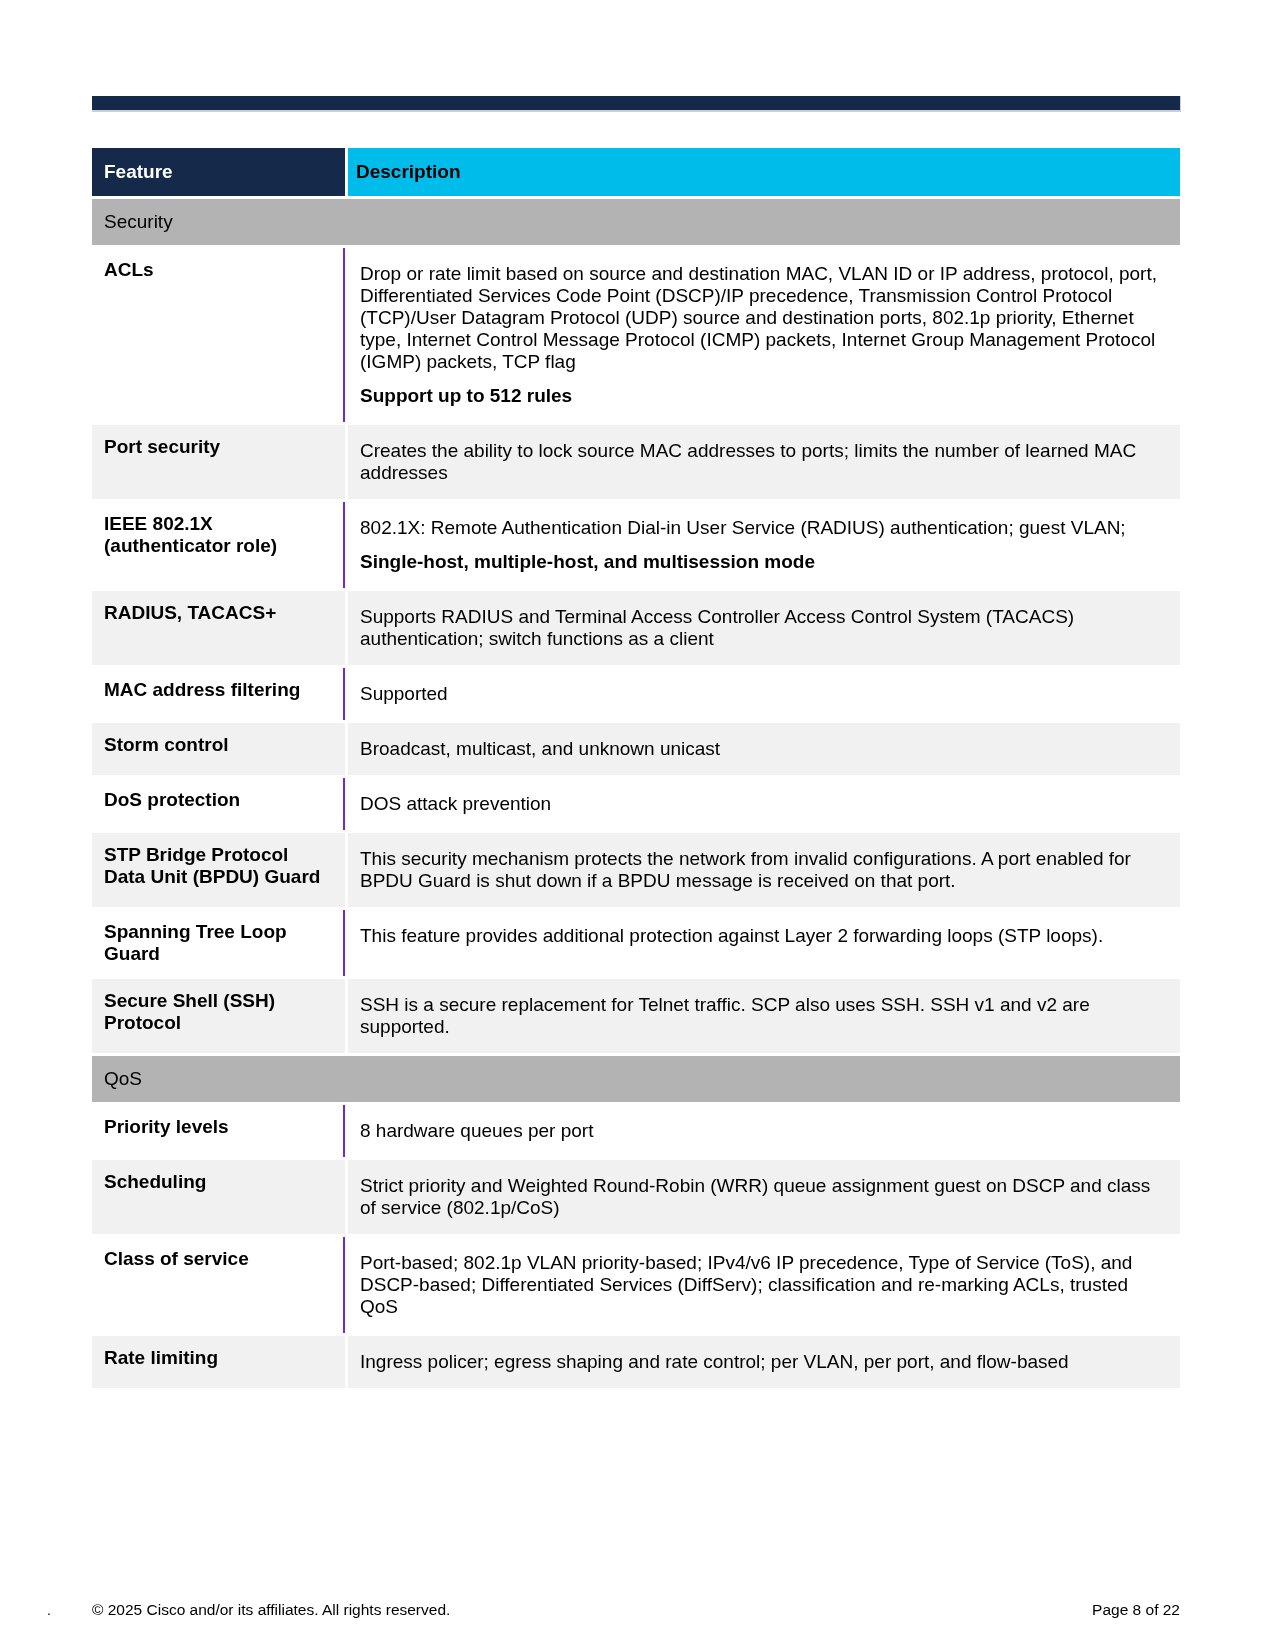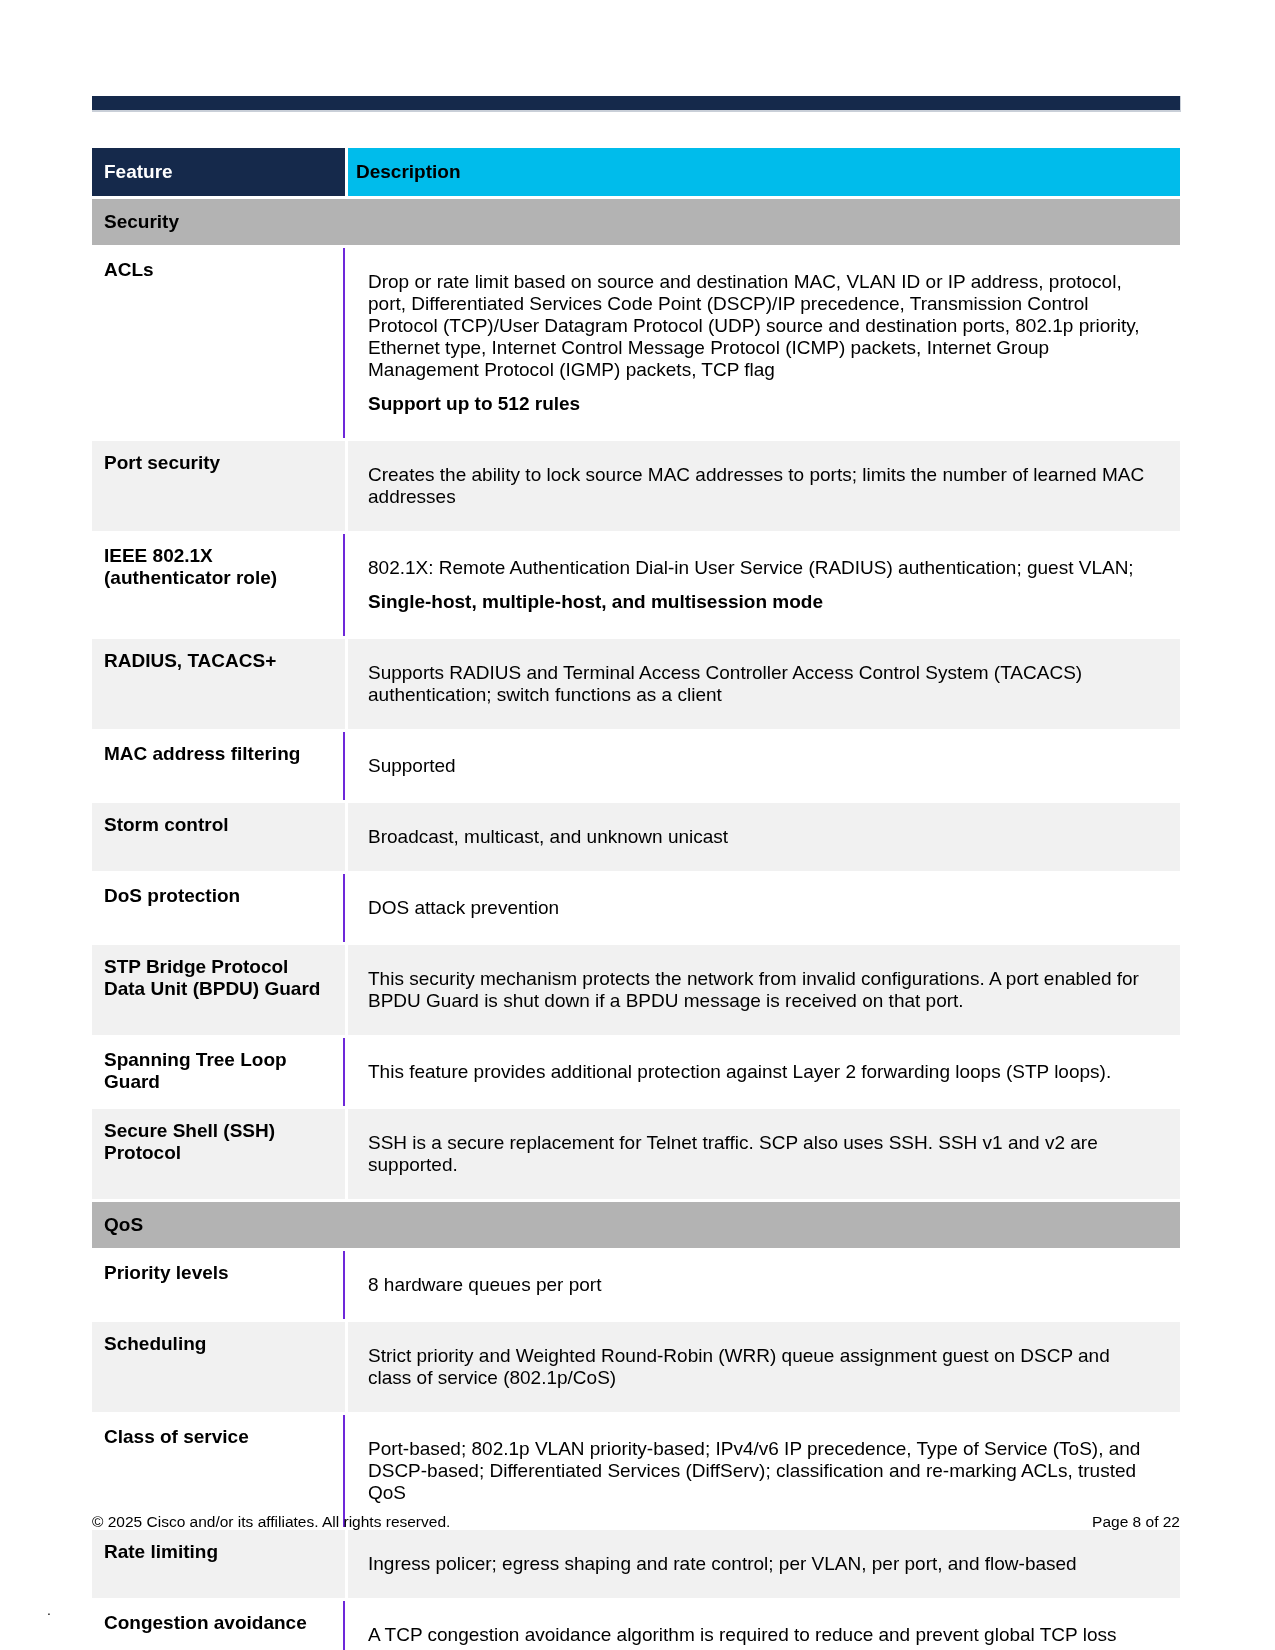--- a/index.html
+++ b/index.html
@@ -46,40 +46,40 @@
     padding: 13px 12px;
   }
   th.th-desc {
     background: var(--cyan, #00BCEB);
     color: #000000;
     font-weight: bold;
     padding: 13px 14px 13px 8px;
   }
   td.section-cell {
     background: var(--section-gray, #B3B3B3);
-    font-weight: bold;
+    font-weight: normal;
     padding: 12px 12px;
     color: #000000;
   }
   tr.row-plain td { background: #ffffff; }
   tr.row-stripe td { background: var(--stripe-gray, #F1F1F1); }
   td.feature-cell {
     font-weight: bold;
     padding: 11px 12px;
   }
   tr.row-plain td.feature-cell { border-right: 2px solid #6d28d9; }
   td.desc-cell {
     padding: 11px 14px 11px 8px;
   }
-  td.desc-cell p { margin: 12px; }
+  td.desc-cell p { margin: 4px; }
   td.desc-cell p + p { margin-top: 12px; font-weight: bold; }
   .footer {
     position: absolute;
     left: 92px;
-    top: 1512px;
+    top: 1600px;
     width: 1088px;
     display: flex;
     justify-content: space-between;
     font-size: 15.5px;
     line-height: 20px;
     color: #000000;
   }
   .stray-dot {
     position: absolute;
     left: 47px;
@@ -188,26 +188,20 @@
           <td class="desc-cell">
             <p>Port-based; 802.1p VLAN priority-based; IPv4/v6 IP precedence, Type of Service (ToS), and DSCP-based; Differentiated Services (DiffServ); classification and re-marking ACLs, trusted QoS</p>
           </td>
         </tr>
         <tr class="row-stripe">
           <td class="feature-cell">Rate limiting</td>
           <td class="desc-cell">
             <p>Ingress policer; egress shaping and rate control; per VLAN, per port, and flow-based</p>
           </td>
         </tr>
-        <tr class="row-plain">
-          <td class="feature-cell">Congestion avoidance</td>
-          <td class="desc-cell">
-            <p>A TCP congestion avoidance algorithm is required to reduce and prevent global TCP loss synchronization.</p>
-          </td>
-        </tr>
       </tbody>
   </table>
 
   <div class="footer">
     <span class="footer-left">© 2025 Cisco and/or its affiliates. All rights reserved.</span>
     <span class="footer-right">Page 8 of 22</span>
   </div>
 
   <div class="stray-dot">.</div>
 

